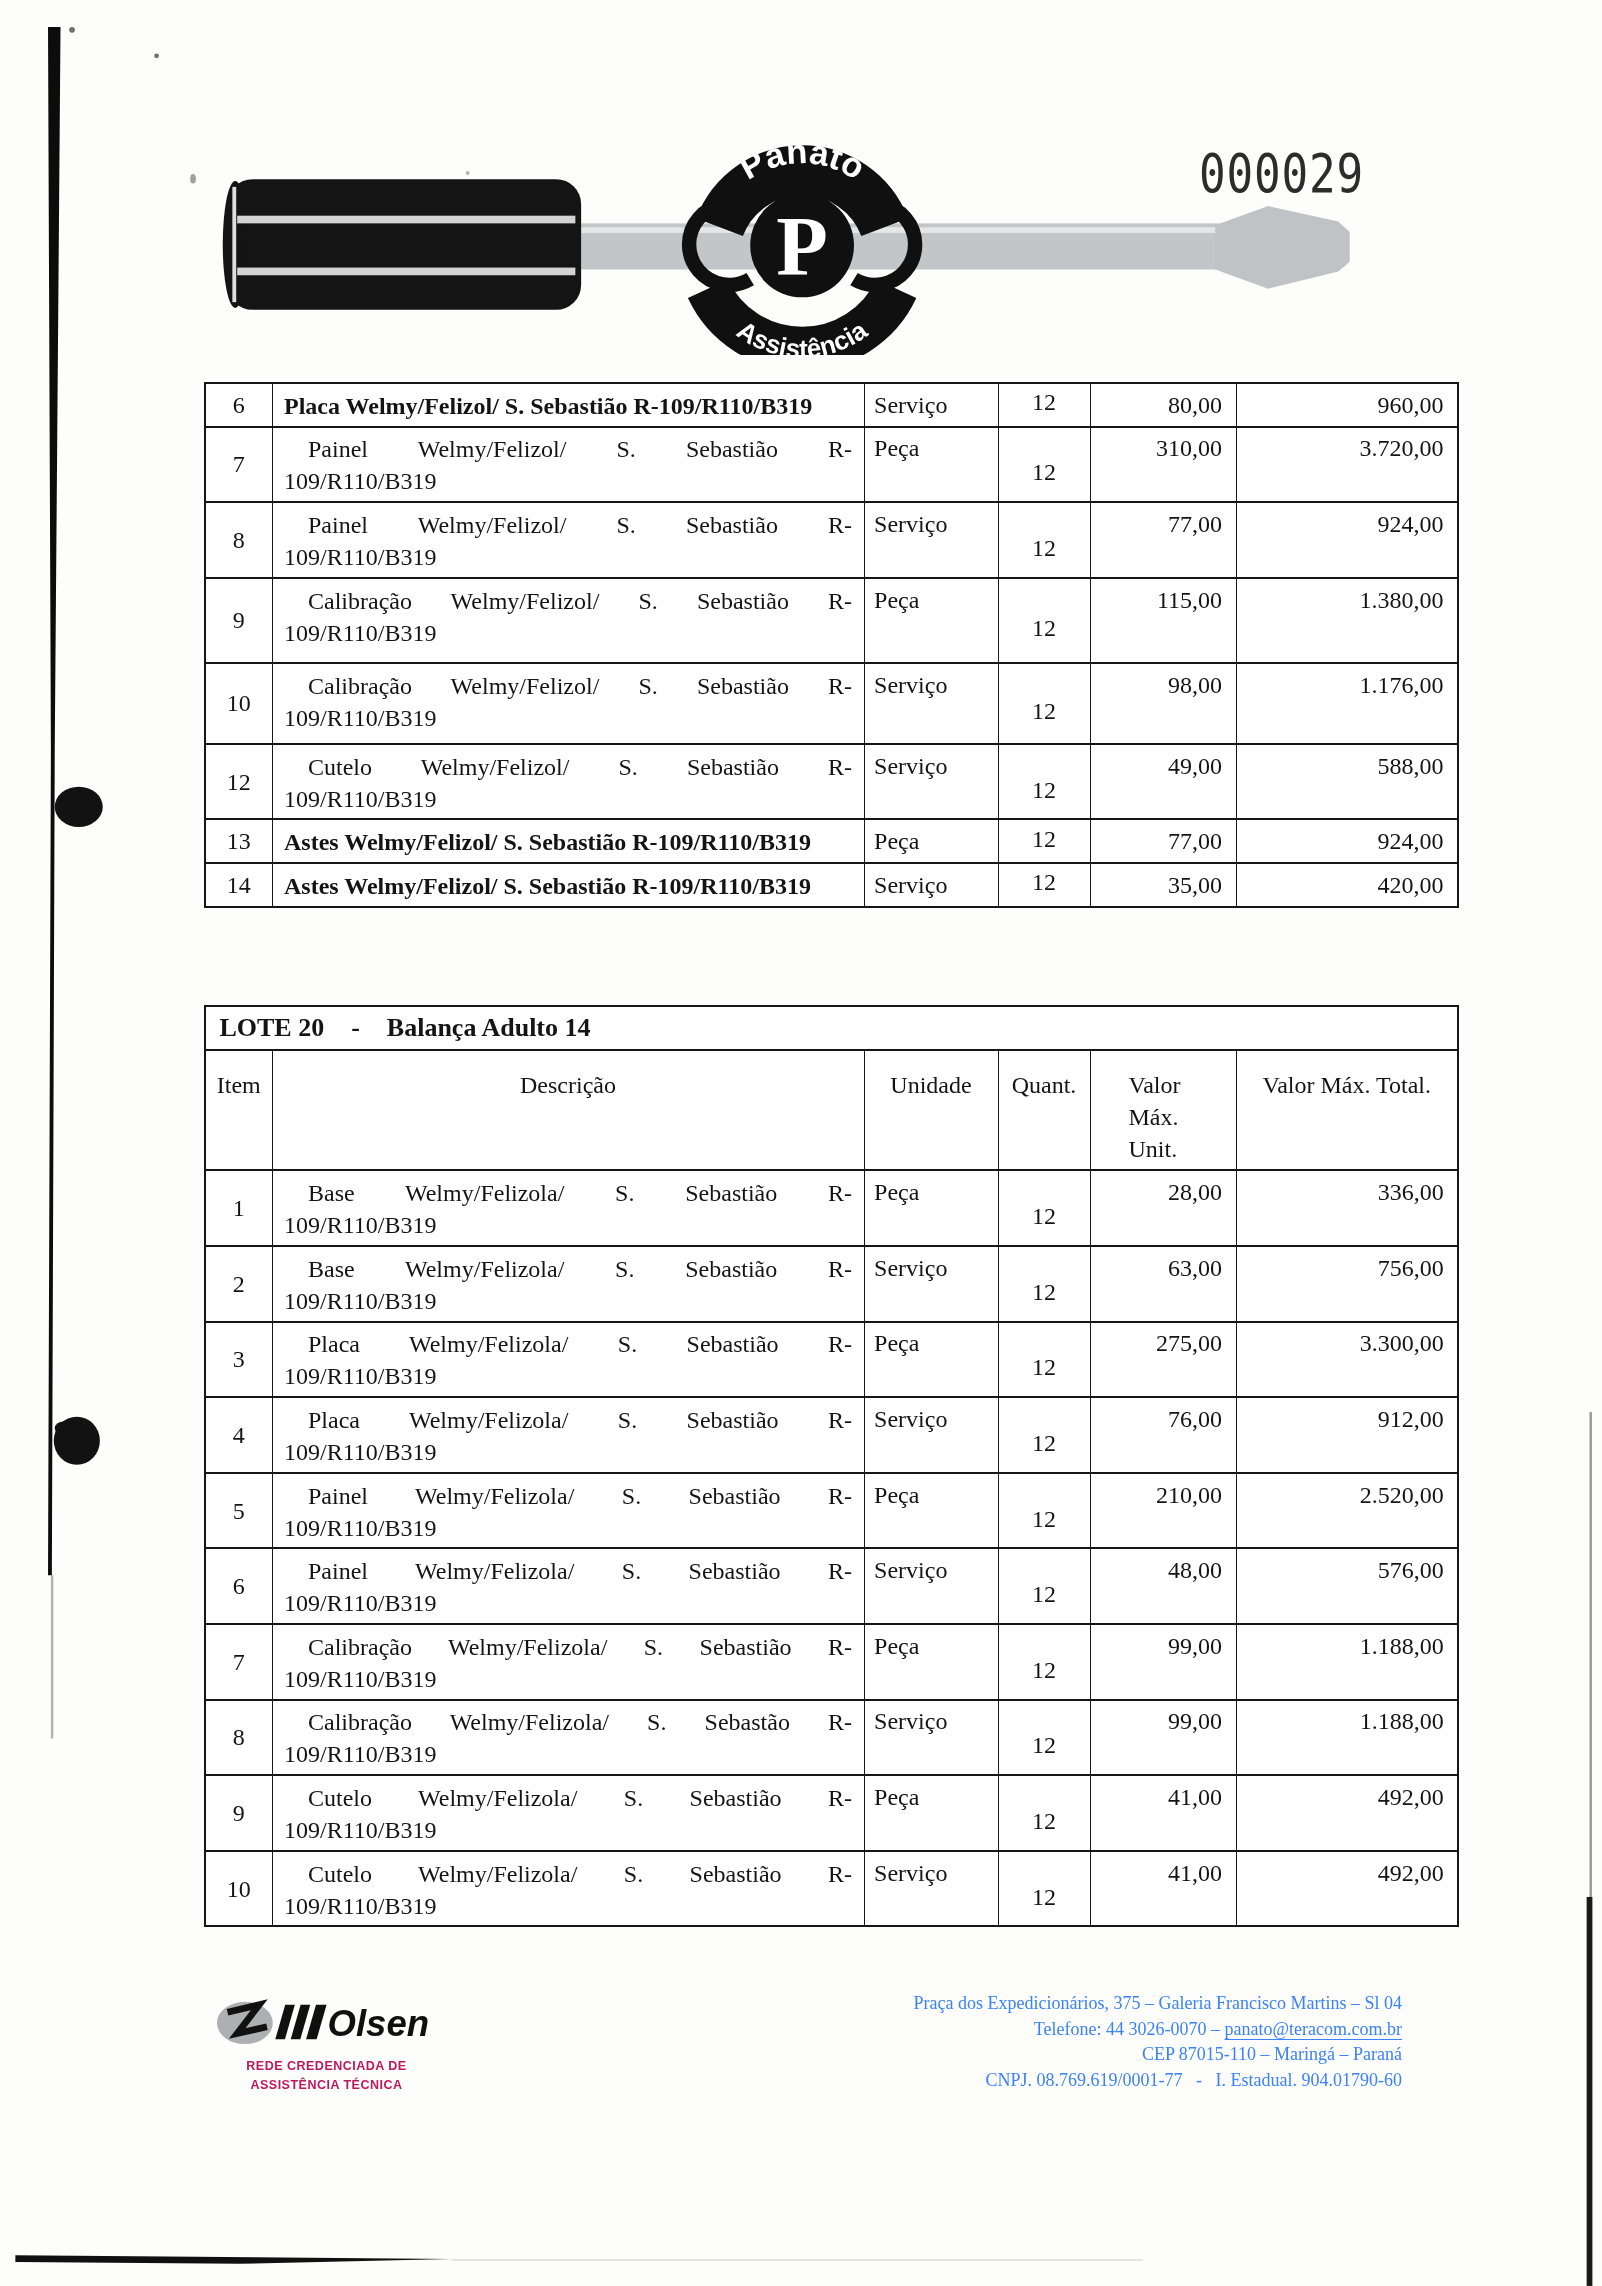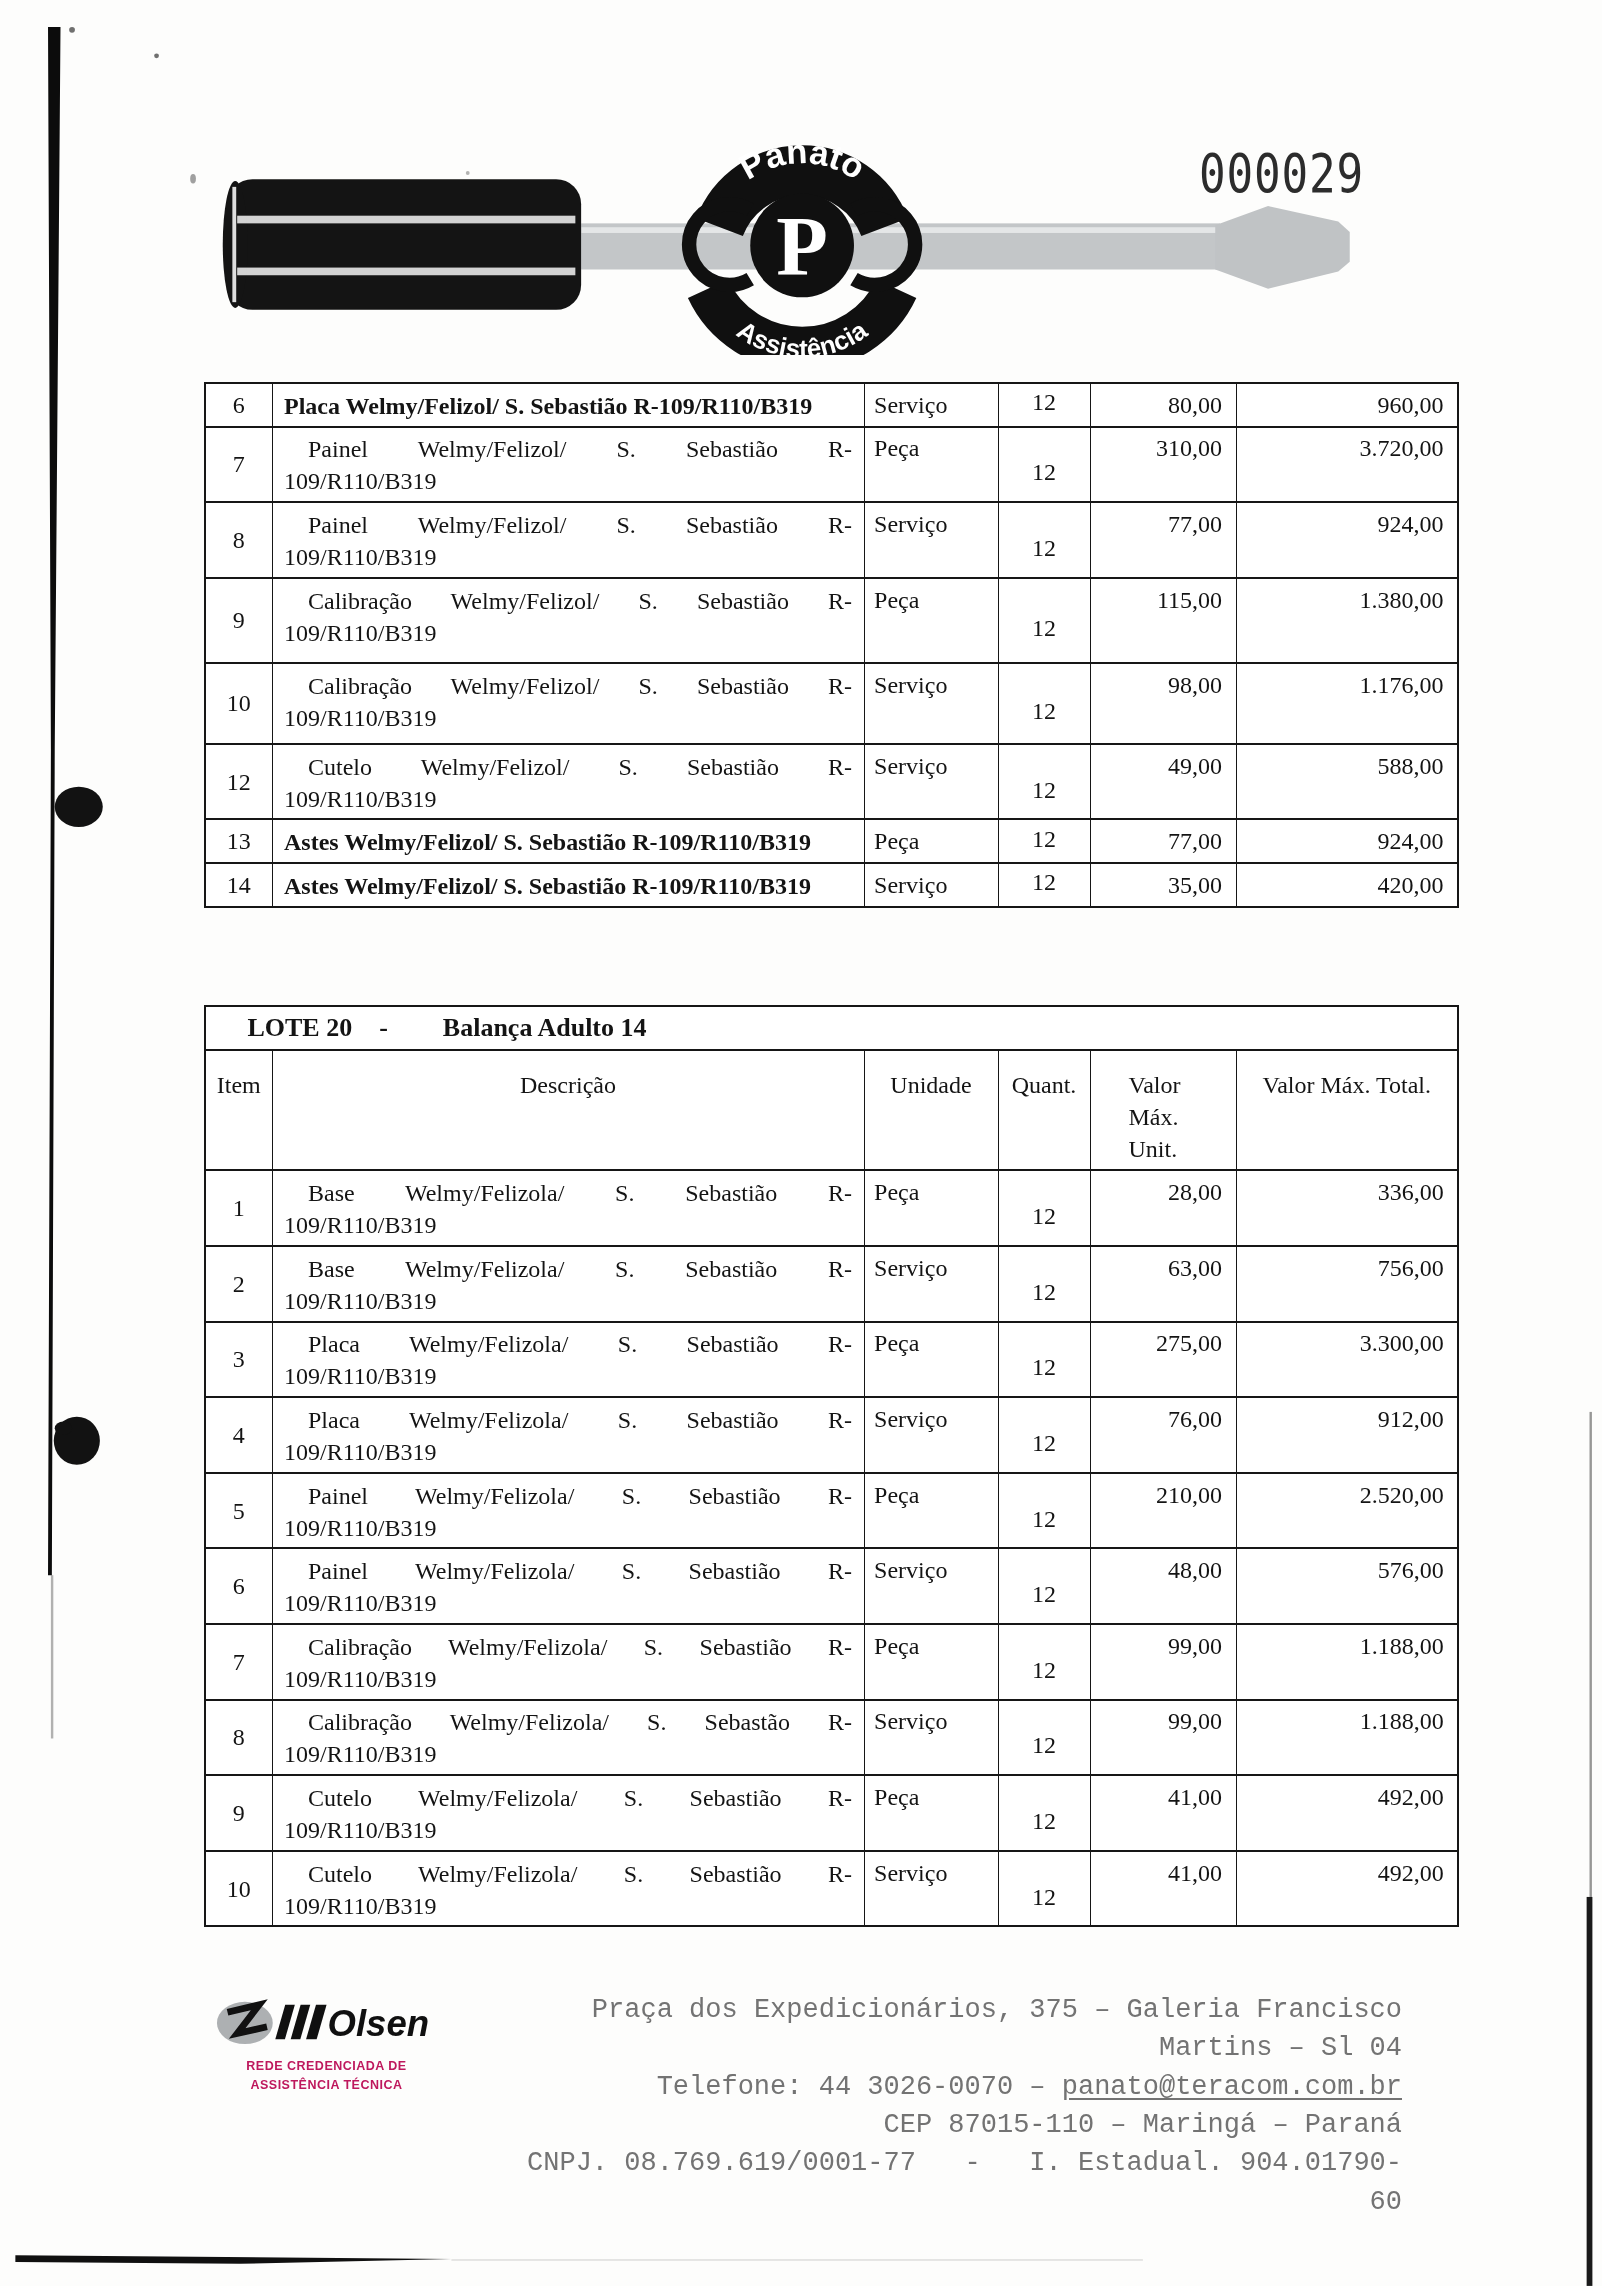--- a/index.html
+++ b/index.html
@@ -32,33 +32,33 @@
   .jl{text-align:justify;height:32px;overflow:hidden;margin-left:24px;}
   .jl::after{content:"";display:inline-block;width:100%;height:0;}
   .nowrap{white-space:nowrap;font-weight:bold;}
   .c-qt{text-align:center;vertical-align:middle !important;padding-top:21px !important;}
   tr.single .c-qt{padding-top:0 !important;}
   .c-vu,.c-vt{text-align:right;padding-right:13.4px !important;}
   tr.h34>td{height:33px;} tr.h36>td{height:35px;} tr.h44>td{height:42px;}
   tr.h76>td{height:73px;} tr.h84>td{height:81px;} tr.h88>td{height:85px;}
   tr.h78>td{height:75px;}
   tr.lote>td{height:40px;vertical-align:middle;padding-left:13.4px;}
-  .lote-label,.lote-name{font-weight:bold;font-size:26px;margin-left:28px;}
+  .lote-label,.lote-name{font-weight:bold;font-size:26px;}
   .lote-sep{font-weight:bold;font-size:26px;margin:0 27px;}
   tr.thead>td{height:100px;vertical-align:top;text-align:center;padding-top:18px;}
   .hd-vu-span{display:inline-block;width:69px;text-align:left;}
 
   
   #footer{position:absolute;left:216px;top:1991px;width:1186px;display:flex;align-items:flex-start;gap:20px;}
   .f-logo{width:269px;}
   .f-caption{width:221px;text-align:center;margin-top:1.9px;
              font-family:"Liberation Sans",sans-serif;font-weight:bold;
              font-size:12.5px;line-height:1.5;letter-spacing:0.5px;color:#be185d;}
-  .f-addr{flex:1;text-align:right;font-family:Liberation Mono, monospace;
-          font-size:27px;line-height:1.42;color:#737373;}
+  .f-addr{flex:1;text-align:right;font-family:Liberation Serif, serif;
+          font-size:18px;line-height:1.42;color:#3b82f6;}
   .f-email{text-decoration:underline;text-underline-offset:3.8px;}
 </style>
 </head>
 <body>
 
 <div id="page">
 
   <svg id="artifacts" viewBox="0 0 1668 2380">
     <polygon points="50,28 63,28 57,780 54,1640 50,1640 53,780" fill="#0c0c0c"></polygon>
     <rect x="53" y="1640" width="2.5" height="170" fill="#222" opacity=".35"></rect>

